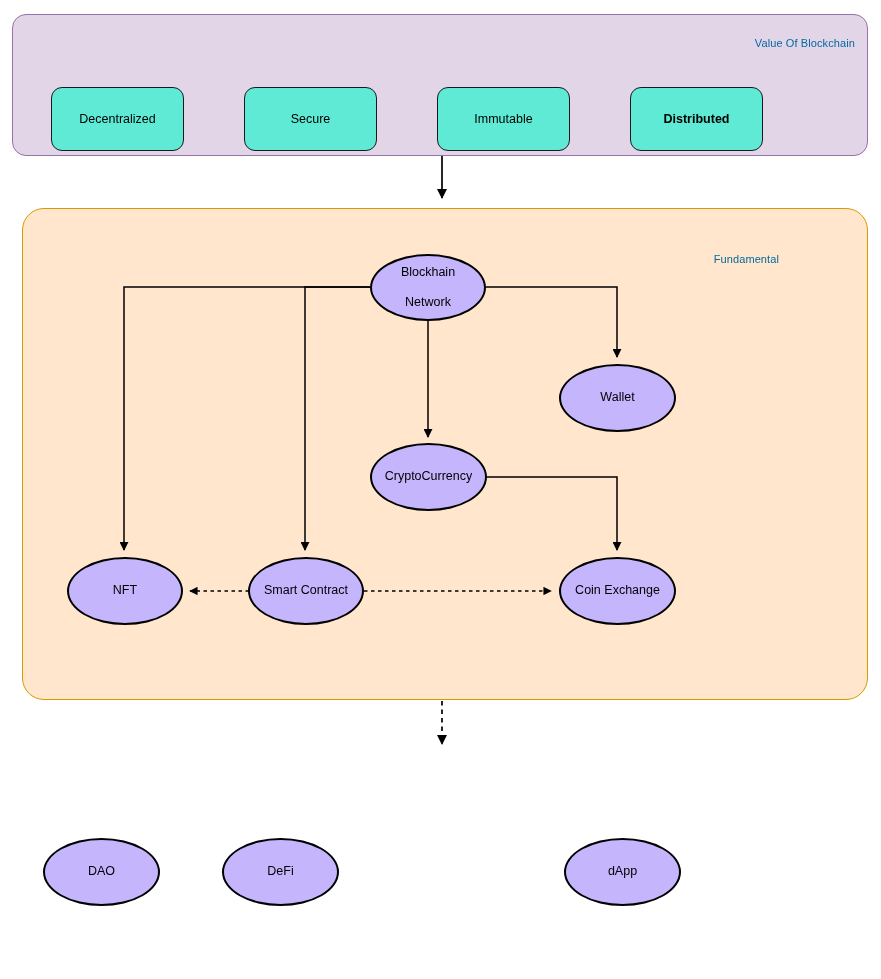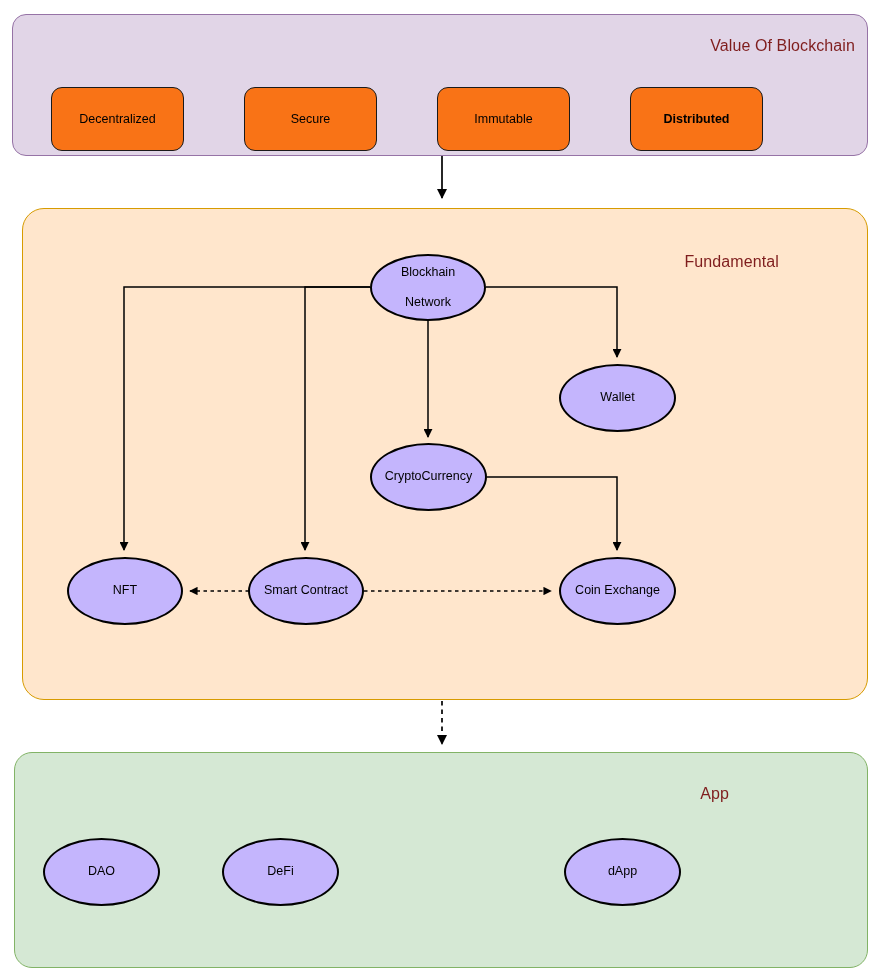--- a/index.html
+++ b/index.html
@@ -9,21 +9,21 @@
     font-family:"Liberation Sans","DejaVu Sans",sans-serif;
     overflow:hidden;
     position:relative;
   }
   #stage{position:absolute;left:0;top:0;width:881px;height:979px;}
 
   
   .container{position:absolute;box-sizing:border-box;}
   .container .band-label{
     position:absolute;right:14px;top:14px;
-    font-size:16px;color:#7f1d1d;white-space:nowrap;
+    font-size:11px;color:#0369a1;white-space:nowrap;
     letter-spacing:.1px;
     text-align:center;
   }
 
   #band-value{
     left:12px;top:14px;width:856px;height:142px;
     background:#e1d5e7;border:1.6px solid #9673a6;border-radius:14px;
   }
   #band-fundamental{
     left:22px;top:208px;width:846px;height:492px;
@@ -33,21 +33,21 @@
     left:14px;top:752px;width:854px;height:216px;
     background:#d5e8d4;border:1.6px solid #82b366;border-radius:18px;
   }
   #band-fundamental .band-label{right:88px;top:44px;}
   #band-app .band-label{right:138px;top:32px;}
   #band-value .band-label{right:12px;top:22px;}
 
   
   .vbox{
     position:absolute;box-sizing:border-box;
-    background:#f97316;border:1.5px solid #1a1a1a;border-radius:11px;
+    background:#5eead4;border:1.5px solid #1a1a1a;border-radius:11px;
     display:flex;align-items:center;justify-content:center;
     font-size:12.5px;color:#000;
     top:72px;height:64px;width:133px;
   }
 
   
   .node{
     position:absolute;box-sizing:border-box;
     background:#c4b5fd;border:2.2px solid #000;border-radius:50%;
     display:flex;align-items:center;justify-content:center;
@@ -118,23 +118,20 @@
     </div>
     <div class="vbox" style="left:617px;font-weight:bold;">
       <span>Distributed</span>
     </div>
   </div>
 
   <div class="container" id="band-fundamental">
     <div class="band-label">Fundamental</div>
   </div>
 
-  <div class="container" id="band-app">
-    <div class="band-label">App</div>
-  </div>
 
   <div class="node" style="left:370px;top:254px;width:116px;height:67px;">
     <span>
       <span>Blockhain</span><br>
       <span>Network</span>
     </span>
   </div>
 
   <div class="node" style="left:559px;top:364px;width:117px;height:68px;">
     <span>Wallet</span>

